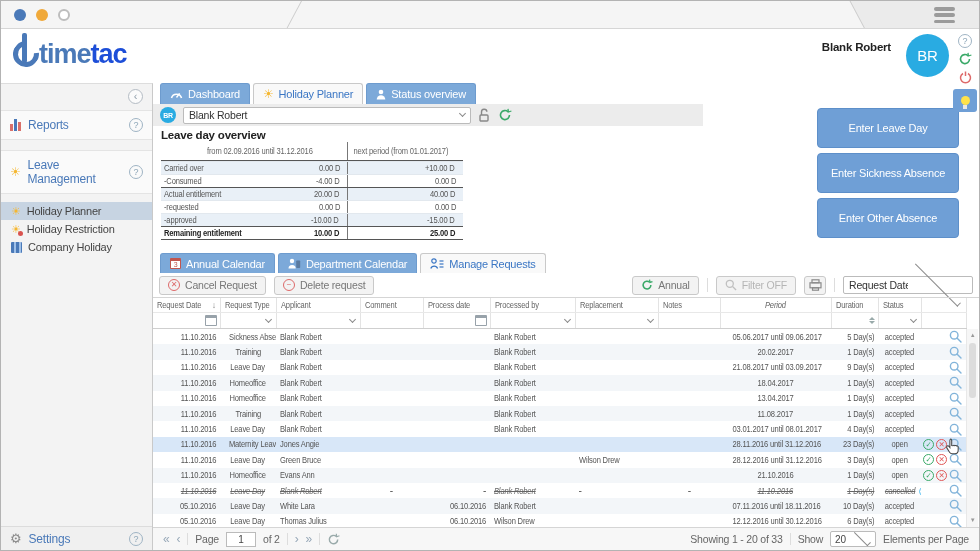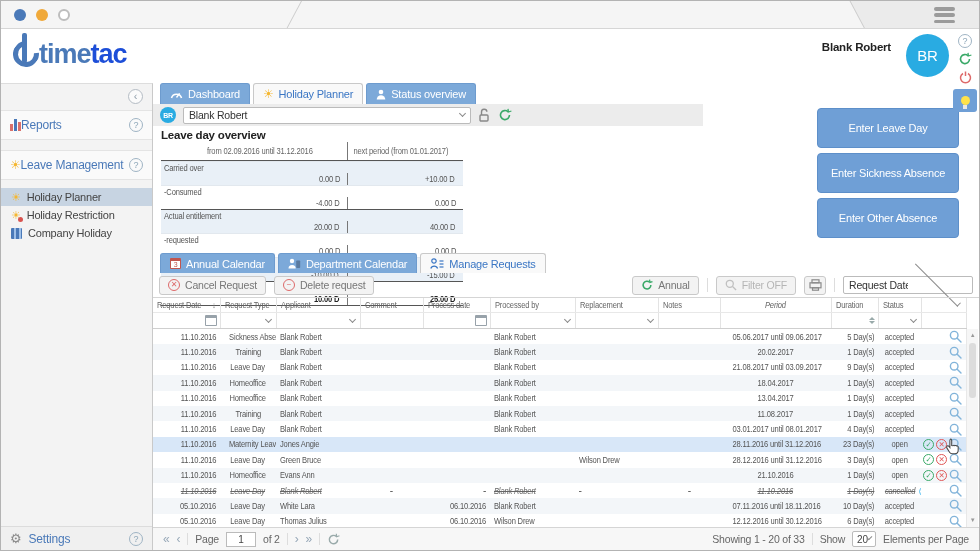--- a/index.html
+++ b/index.html
@@ -32,21 +32,21 @@
   
   .rail { position:absolute; right:2px; top:30px; width:24px; z-index:5; }
   .rail-item { width:20px; height:16px; margin:2px auto; display:flex; align-items:center; justify-content:center; cursor:pointer; }
   .help-circ { width:14px; height:14px; border:1px solid #9fb4c4; border-radius:50%; color:#8da6b8; font-size:9px; line-height:12px; text-align:center; }
   .bulb-btn { width:24px; height:23px; background:#6f9fd6; border-radius:3px; margin-top:4px; display:flex; align-items:center; justify-content:center; cursor:pointer; }
   .bulb { width:9px; height:9px; background:#ffe24a; border-radius:50%; position:relative; }
   .bulb:after { content:""; position:absolute; left:2.5px; top:9px; width:4px; height:4px; background:#e8e8e8; }
   
   .sidebar { position:absolute; left:0; top:82px; width:152px; bottom:0; background:#f3f3f3; border-right:1px solid #c9c9c9; border-top:1px solid #ddd; }
   .collapse-btn { position:absolute; right:9px; top:5px; width:15px; height:15px; border:1px solid #b4bcc4; border-radius:50%; color:#93a1ad; font-size:11px; line-height:13px; text-align:center; cursor:pointer; background:#fbfbfb; }
-  .side-section { margin-top:0; display:flex; align-items:center; gap:0; background:#fafafa; border-top:1px solid #e4e4e4; border-bottom:1px solid #e4e4e4; padding:7px 9px; color:#4a79b8; font-size:12px; cursor:pointer; }
+  .side-section { margin-top:0; display:flex; align-items:center; gap:7px; background:#fafafa; border-top:1px solid #e4e4e4; border-bottom:1px solid #e4e4e4; padding:7px 9px; color:#4a79b8; font-size:12px; cursor:pointer; }
   .side-section .grow { flex:1; }
   .sec-reports { margin-top:26px; }
   .sec-leave { margin-top:10px; margin-bottom:8px; }
   .side-item { display:flex; align-items:center; gap:6px; padding:3px 6px 3px 10px; font-size:11px; color:#444; cursor:pointer; }
   .side-item.selected { background:#c7d4e2; }
   .side-settings { position:absolute; bottom:0; left:0; right:0; height:24px; background:#f0f0f0; border-top:1px solid #dcdcdc; display:flex; align-items:center; gap:7px; padding:0 9px; color:#4a79b8; font-size:12px; cursor:pointer; }
   .barchart { display:flex; align-items:flex-end; gap:1px; height:12px; }
   .barchart i { display:block; width:3px; background:#d9706a; }
   .barchart i:nth-child(2){ background:#4a79b8; height:12px; }
   .barchart i:nth-child(1){ height:7px; }
@@ -72,21 +72,21 @@
   .ov-table { position:absolute; top:59px; left:8px; width:302px; font-size:9px; }
   .ov-head { display:flex; border-bottom:1px solid #555; }
   .ov-head span { display:block; padding:2px 3px; text-align:right; color:#666; }
   .ov-h1 { width:187px; border-right:1px solid #777; }
   .ov-h2 { width:115px; }
   .ov-row { display:flex; border-top:1px solid #e2e8ee; }
   .ov-row:nth-child(odd) { background:#e9f0f7; }
   .ov-row.section { border-top:1px solid #555; }
   .ov-row.total { border-top:1px solid #555; border-bottom:1px solid #555; background:#fff; font-weight:bold; color:#222; }
   .ov-label { width:95px; padding:1px 3px; }
-  .ov-val { width:92px; padding:1px 3px; text-align:right; border-right:1px solid #777; display:flex; justify-content:flex-end; align-items:center; gap:2px;margin-top:11px; }
+  .ov-val { width:92px; padding:1px 3px; text-align:right; border-right:1px solid #777; display:flex; justify-content:flex-end; align-items:center; gap:2px; }
   .ov-val2 { width:115px; border-right:none; }
   .info-ic { display:inline-block; width:9px; height:9px; border:1px solid #5bc0f0; border-radius:50%; color:#5bc0f0; font-size:7px; line-height:7px; text-align:center; font-style:normal; font-weight:bold; flex:none; cursor:pointer; }
   
   .enter-buttons { position:absolute; top:25px; right:20px; width:142px; display:flex; flex-direction:column; gap:5px; }
   .btn-primary { height:40px; background:#6f9fd6; border:1px solid #5d8fc9; border-radius:4px; color:#fff; font-size:11px; display:flex; align-items:center; justify-content:center; cursor:pointer; }
   
   .subtabs { position:absolute; top:170px; left:7px; display:flex; gap:3px; height:20px; }
   .toolbar { position:absolute; top:190px; left:0; right:0; height:24px; display:flex; align-items:center; gap:8px; padding:0 6px; }
   .tool-btn { display:flex; align-items:center; gap:5px; border:1px solid #c9c9c9; border-radius:3px; background:#f3f3f3; color:#777; font-size:10.5px; padding:2px 8px; height:19px; cursor:pointer; white-space:nowrap; }
   .tool-btn.disabled { color:#b5b5b5; }
@@ -127,21 +127,21 @@
   .mag { flex:none; cursor:pointer; }
   .vscroll { position:absolute; right:1px; top:31px; bottom:0; width:12px; background:#f6f6f6; border-left:1px solid #e8e8e8; }
   .vs-arrow { position:absolute; left:0; width:11px; height:11px; color:#999; font-size:6px; text-align:center; line-height:11px; cursor:pointer; }
   .vs-up { top:1px; } .vs-dn { bottom:1px; }
   .vs-thumb { position:absolute; left:2px; top:14px; width:7px; height:55px; background:#dcdcdc; border-radius:3px; cursor:pointer; }
   
   .gfooter { position:absolute; bottom:0; left:0; right:0; height:23px; background:#f7f7f7; border-top:1px solid #d5d5d5; display:flex; align-items:center; gap:7px; padding:0 10px; font-size:10.5px; color:#666; }
   .pag-ic { color:#97a8b8; font-size:12px; cursor:pointer; line-height:10px; }
   .fsep { width:1px; height:12px; background:#ddd; }
   .page-input { width:30px; height:15px; border:1px solid #bbb; text-align:center; font-size:10px; color:#444; font-family:"Liberation Sans",sans-serif; }
-  .size-select { width:24px; height:16px; border:1px solid #bbb; background:#fff; border-radius:2px; display:flex; align-items:center; padding:0 4px; font-size:10px; color:#444; cursor:pointer; }
+  .size-select { width:46px; height:16px; border:1px solid #bbb; background:#fff; border-radius:2px; display:flex; align-items:center; padding:0 4px; font-size:10px; color:#444; cursor:pointer; }
   .size-select span { flex:1; }
   svg { display:block; }
   
   .cursor-hand { position:absolute; left:944px; top:437px; z-index:50; pointer-events:none; }
 </style>
 </head>
 <body>
 
 <div class="chrome">
   <div class="lights">

